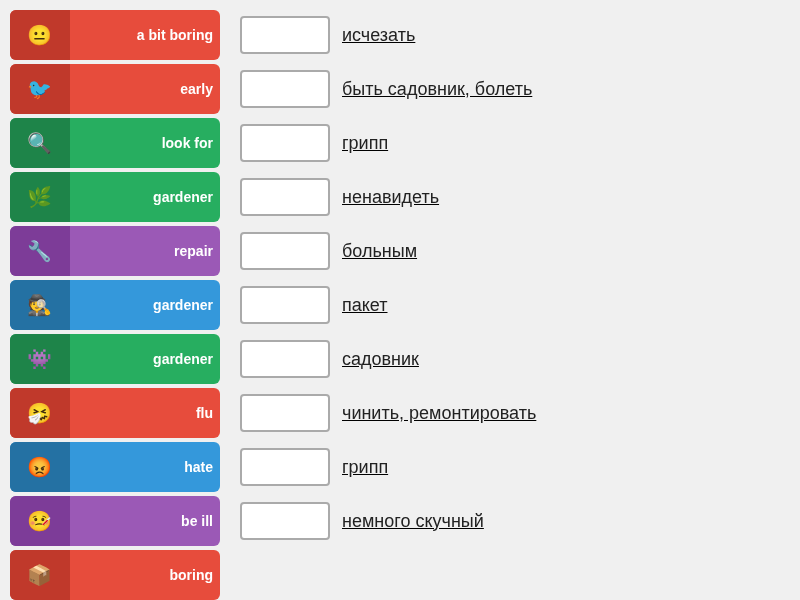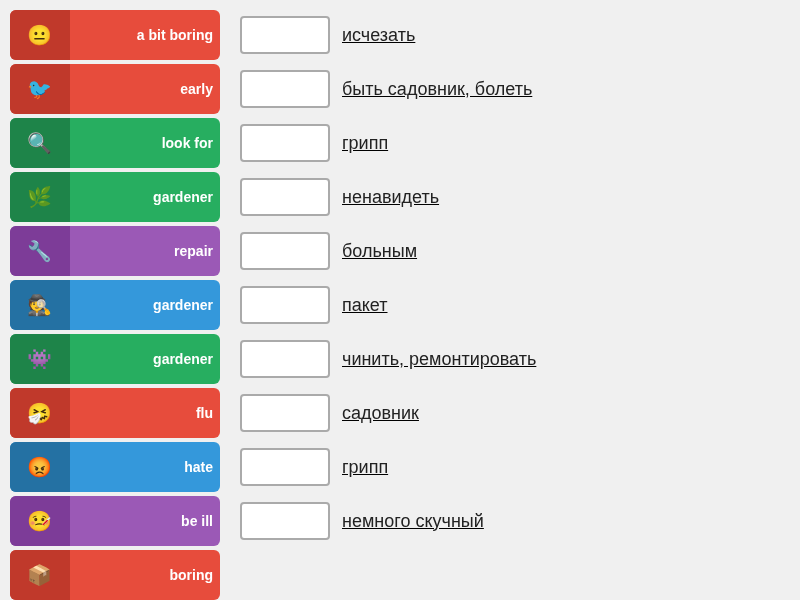--- a/index.html
+++ b/index.html
@@ -173,25 +173,25 @@
       <div class="match-row">
         <div class="match-box"></div>
         <span class="match-label">больным</span>
       </div>
       <div class="match-row">
         <div class="match-box"></div>
         <span class="match-label">пакет</span>
       </div>
       <div class="match-row">
         <div class="match-box"></div>
+        <span class="match-label">садовник</span>
+      </div>
+      <div class="match-row">
+        <div class="match-box"></div>
         <span class="match-label">чинить, ремонтировать</span>
-      </div>
-      <div class="match-row">
-        <div class="match-box"></div>
-        <span class="match-label">садовник</span>
       </div>
       <div class="match-row">
         <div class="match-box"></div>
         <span class="match-label">грипп</span>
       </div>
       <div class="match-row">
         <div class="match-box"></div>
         <span class="match-label">немного скучный</span>
       </div>
     </div>

